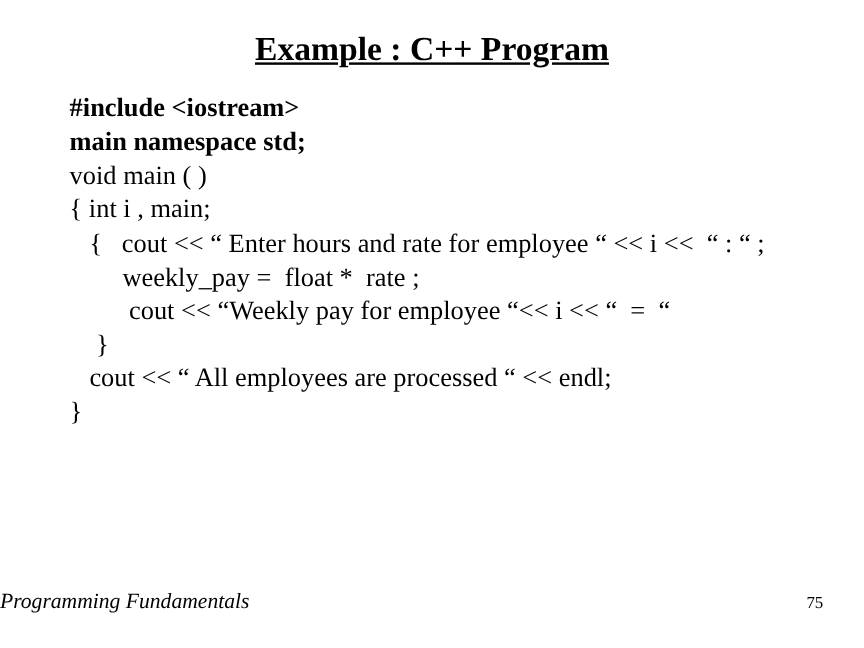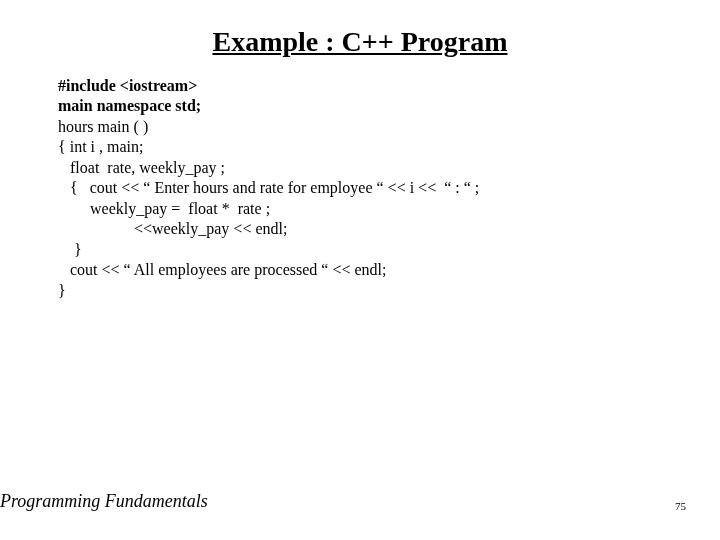--- a/index.html
+++ b/index.html
@@ -22,58 +22,57 @@
     text-align: center;
     font-size: 28px;
     font-weight: bold;
     text-decoration: underline;
     padding-top: 26px;
     padding-bottom: 18px;
   }
   .code-block {
     padding-left: 58px;
     padding-right: 36px;
-    font-size: 16px;
+    font-size: 22px;
     line-height: 1.28;
   }
   .code-block .line {
     white-space: pre;
   }
   .bold { font-weight: bold; }
   .footer-center {
     position: absolute;
     bottom: 28px;
     width: 100%;
     text-align: left;
     font-size: 18px;
     font-style: italic;
   }
   .footer-right {
     position: absolute;
     bottom: 28px;
     right: 34px;
-    font-size: 11px;
+    font-size: 14px;
   }
 </style>
 </head>
 <body>
 
 <div class="slide">
 
   <div class="title">Example : C++ Program</div>
 
   <div class="code-block">
     <div class="line bold">#include &lt;iostream&gt;</div>
     <div class="line bold">main namespace std;</div>
-    <div class="line">hours main ( )</div>
+    <div class="line">void main ( )</div>
     <div class="line">{ int i , main;</div>
-    <div class="line">   float  rate, weekly_pay ;</div>
     <div class="line">   {   cout &lt;&lt; “ Enter hours and rate for employee “ &lt;&lt; i &lt;&lt;  “ : “ ;</div>
     <div class="line">        weekly_pay =  float *  rate ;</div>
-    <div class="line">                   &lt;&lt;weekly_pay &lt;&lt; endl;</div>
+    <div class="line">         cout &lt;&lt; “Weekly pay for employee “&lt;&lt; i &lt;&lt; “  =  “</div>
     <div class="line">    }</div>
     <div class="line">   cout &lt;&lt; “ All employees are processed “ &lt;&lt; endl;</div>
     <div class="line">}</div>
   </div>
 
   <div class="footer-center">Programming Fundamentals</div>
   <div class="footer-right">75</div>
 
 </div>
 

